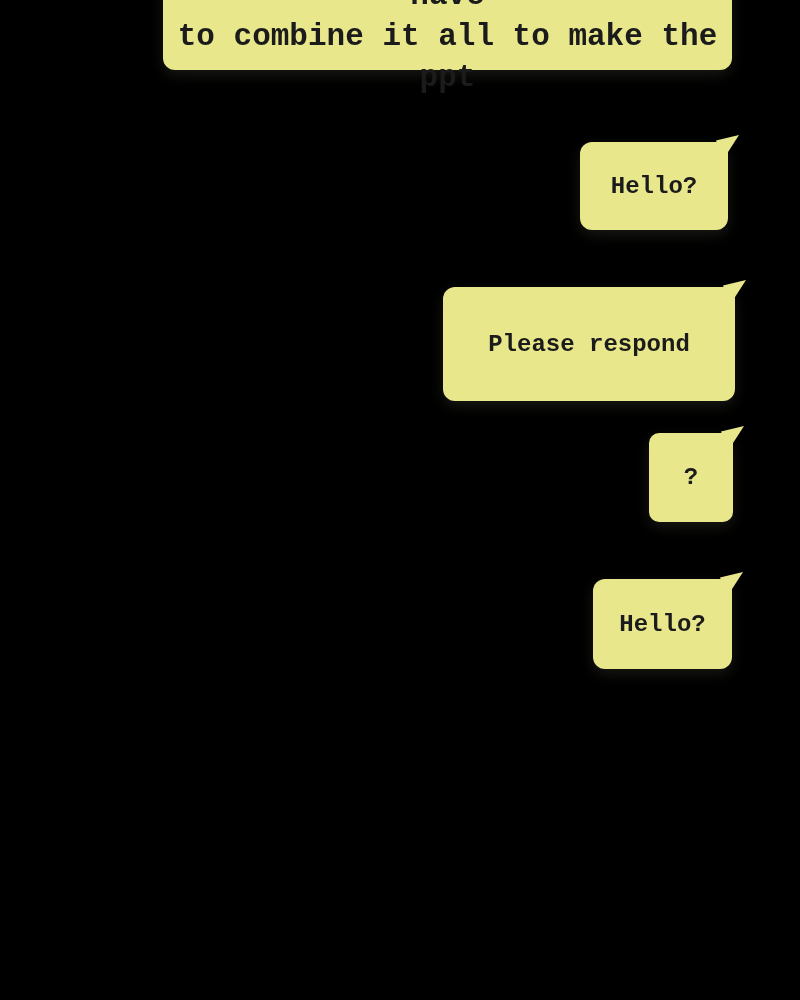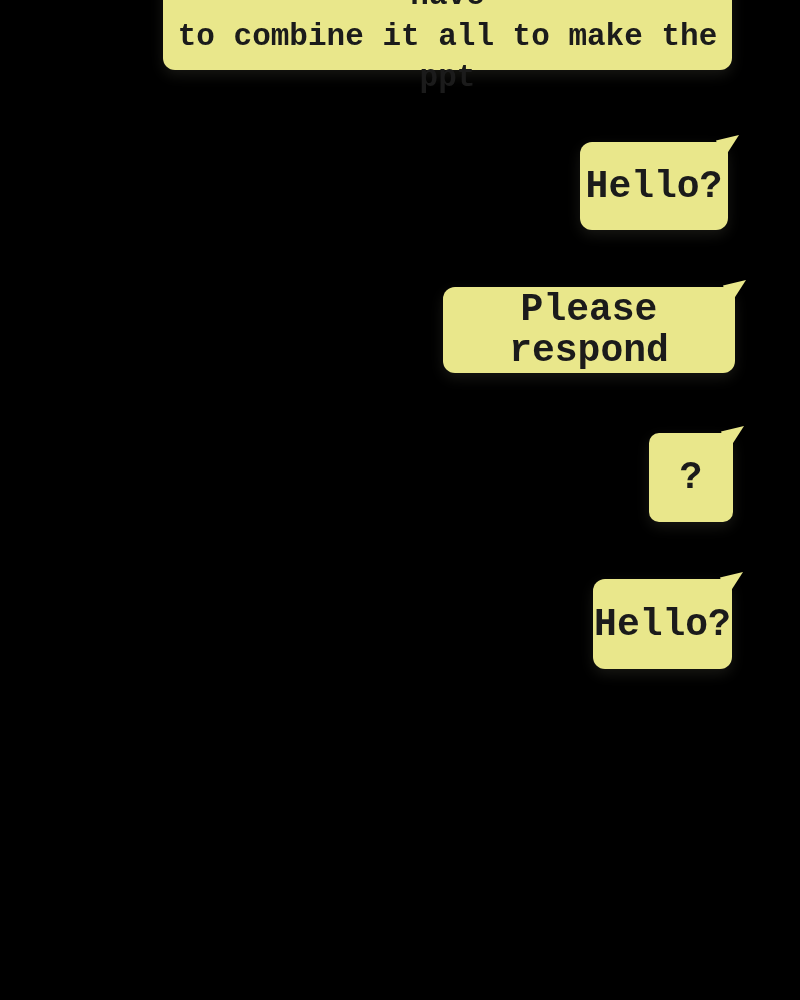--- a/index.html
+++ b/index.html
@@ -22,42 +22,42 @@
   }
   .bubble {
     position: absolute;
     background: #e9e78b;
     color: #1b1b1b;
     border-radius: 12px;
     display: flex;
     align-items: center;
     justify-content: center;
     font-weight: 700;
-    font-size: 38px;
+    font-size: 24px;
     line-height: 41px;
     text-align: center;
     box-shadow: 0 5px 14px rgba(150,150,125,0.16);
   }
   .bubble .msg-text {
     white-space: pre-line;
   }
   
   .tail {
     position: absolute;
     top: -7px;
     right: -11px;
     width: 23px;
     height: 25px;
     background: #e9e78b;
     clip-path: polygon(0 22%, 100% 0, 30% 100%);
   }
   
   .b1 { left: 163px; top: -38px; width: 569px; height: 108px; font-size: 31px; }
   .b2 { left: 580px; top: 142px; width: 148px; height: 88px; }
-  .b3 { left: 443px; top: 287px; width: 292px; height: 86px; }
+  .b3 { left: 443px; top: 287px; width: 292px; height: 114px; }
   .b4 { left: 649px; top: 433px; width: 84px;  height: 89px; border-radius: 10px; }
   .b5 { left: 593px; top: 579px; width: 139px; height: 90px; }
 </style>
 </head>
 <body>
 
 <div class="chat-canvas">
 
   <div class="bubble b1">
 

